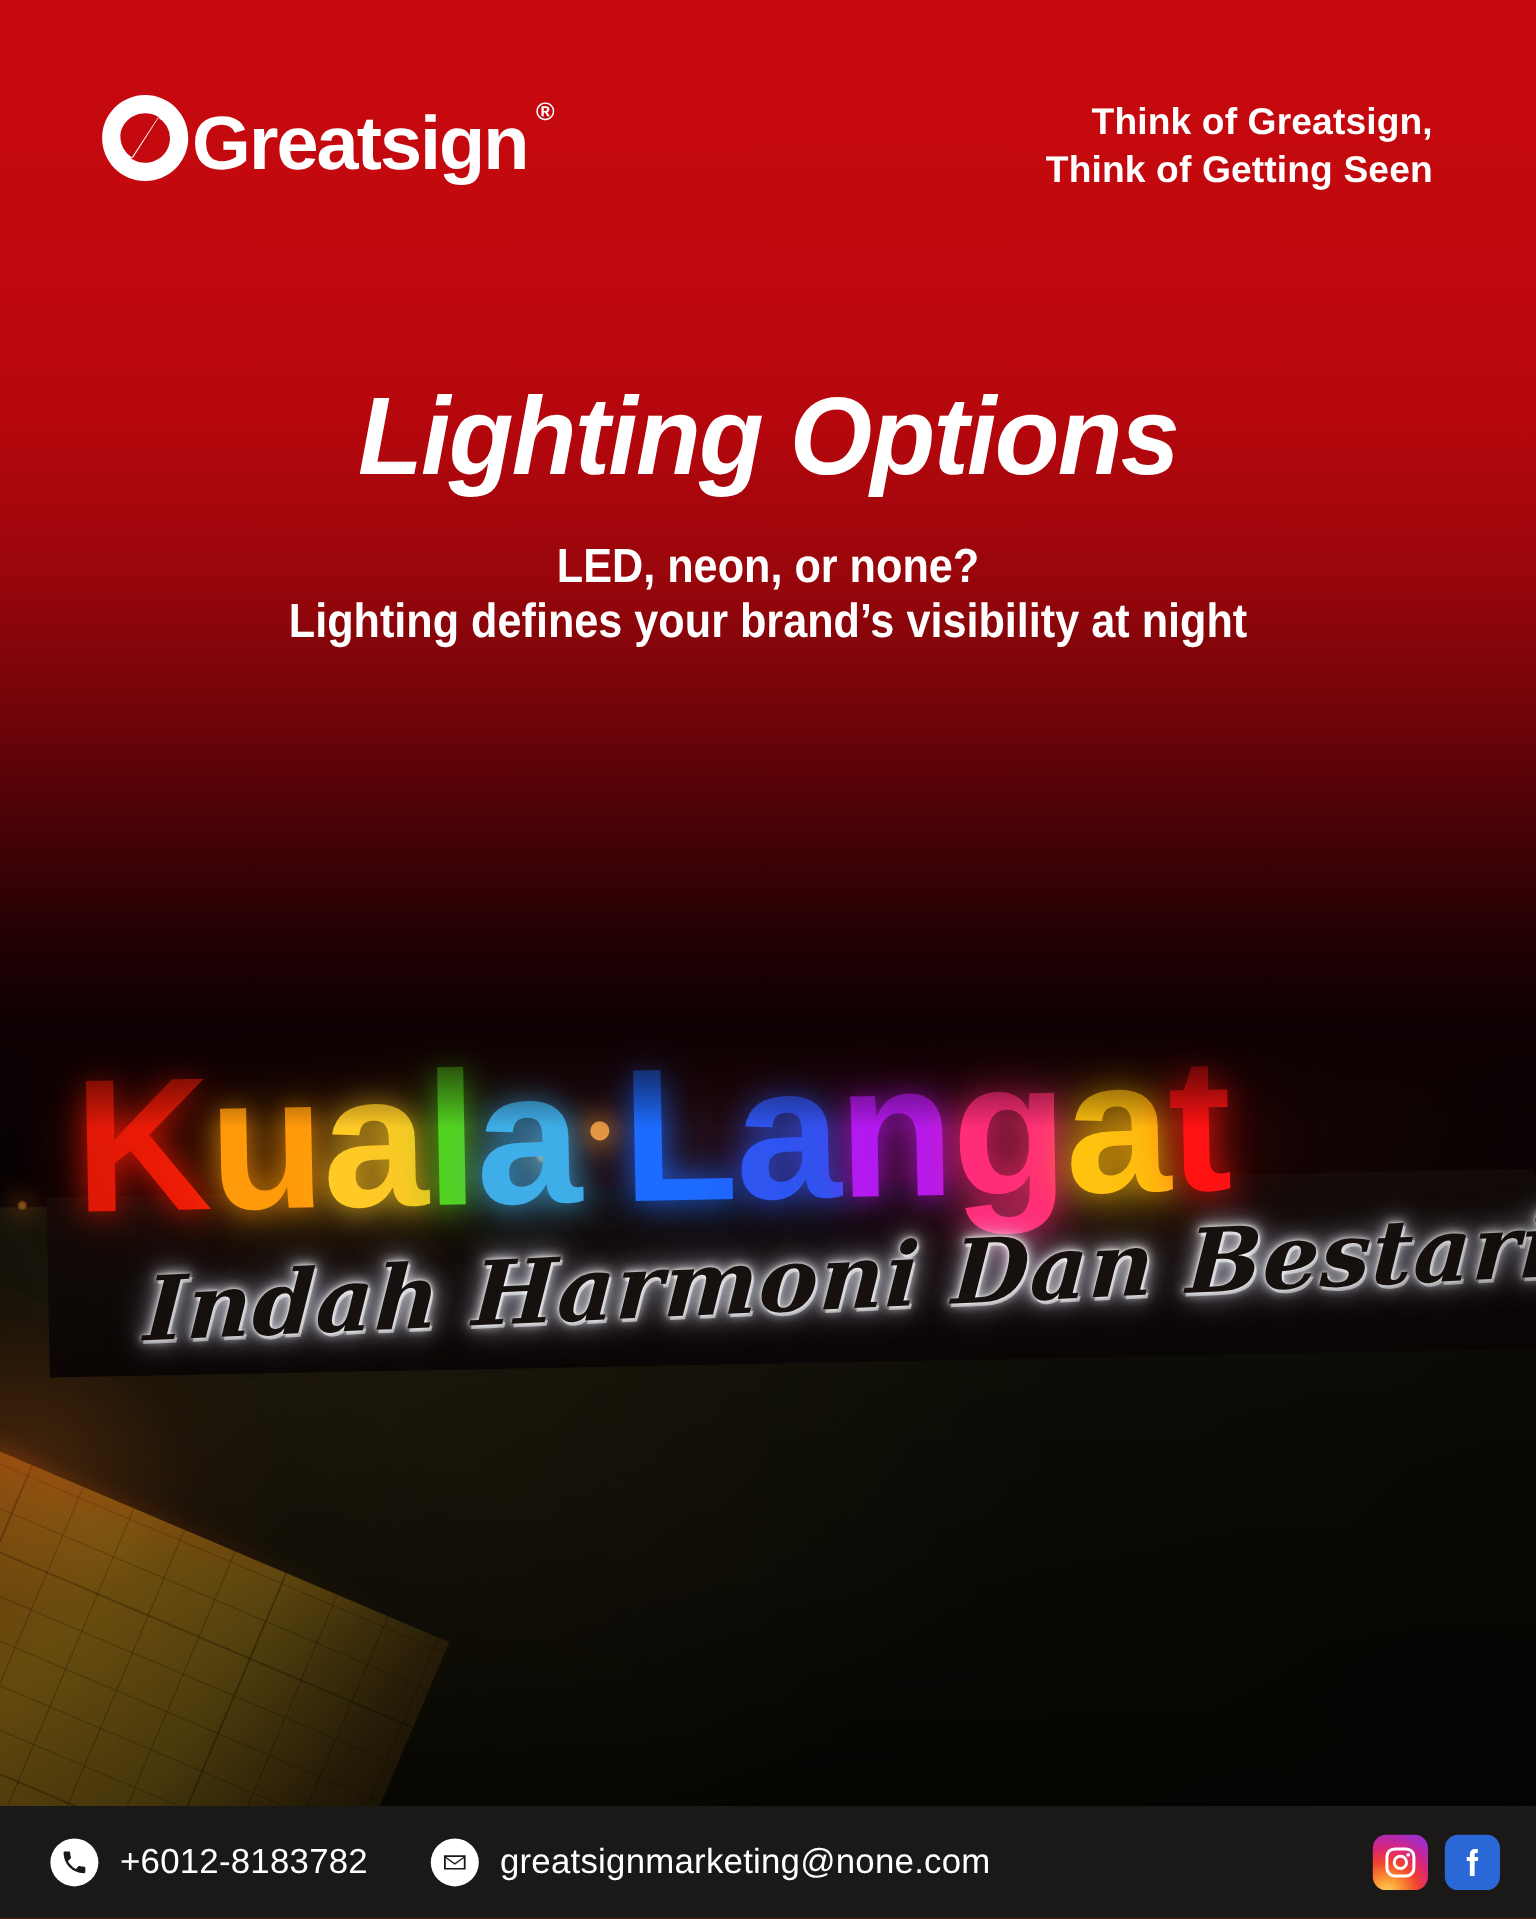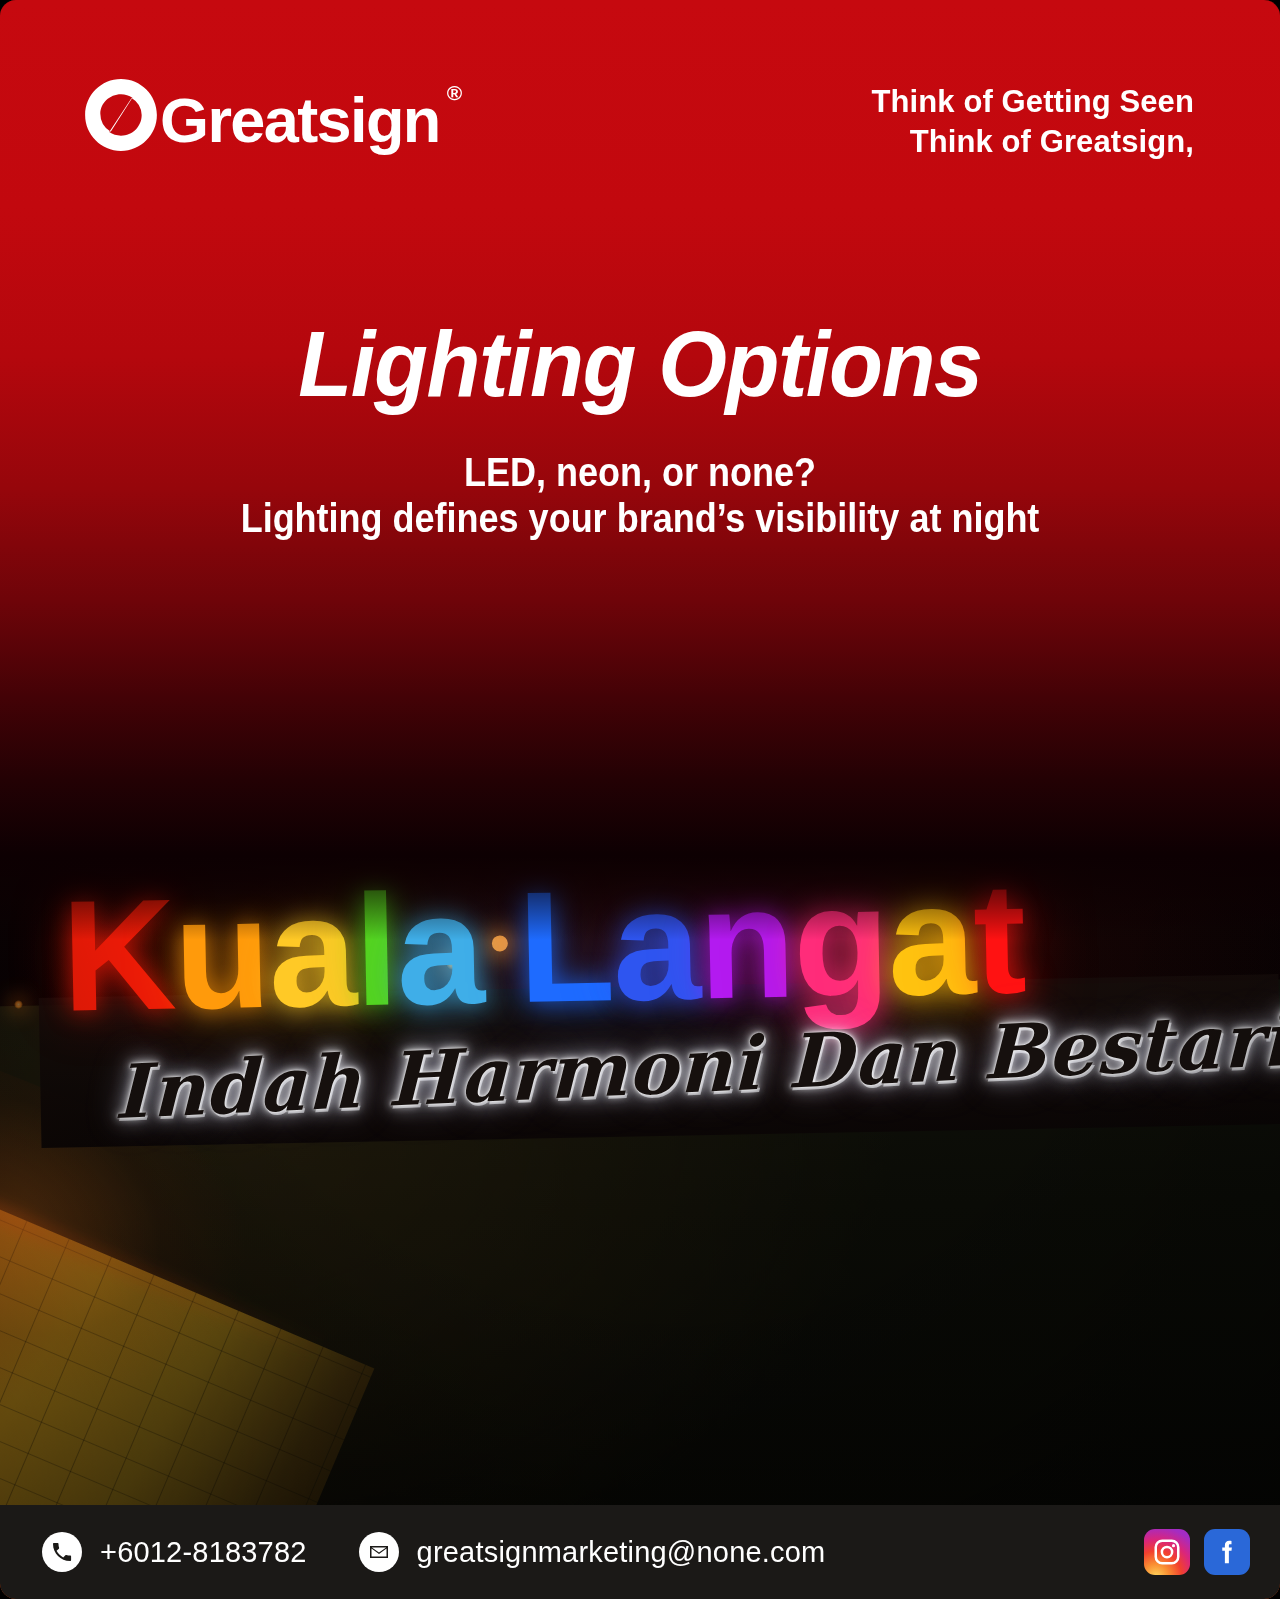--- a/index.html
+++ b/index.html
@@ -12,21 +12,20 @@
     font-family:"Liberation Sans", sans-serif;
     overflow:hidden;
   }
 
   .poster {
     position:relative;
     width:1280px;
     height:1599px;
     overflow:hidden;
     background:#c2410c;
-    border-radius:16px;
   }
 
   
   .photo {
     position:absolute;
     left:0; top:0;
     width:1280px; height:1505px;
     overflow:hidden;
     background:#070203;
   }
@@ -337,22 +336,22 @@
     <span class="brand-mark">
       <svg width="78" height="78" viewBox="0 0 100 100" aria-hidden="true">
         <path fill="#ffffff" d="M50 4C24.6 4 4 24.6 4 50s20.6 46 46 46 46-20.6 46-46S75.4 4 50 4zm0 19.5c5.4 0 10.4 1.6 14.6 4.4L36.8 71.4a26.6 26.6 0 0 1-13.3-23C23.5 35.2 35.3 23.5 50 23.5zm0 53c-5.6 0-10.8-1.7-15.1-4.6L63.6 28.2A26.6 26.6 0 0 1 76.5 50c0 14.7-11.8 26.5-26.5 26.5z"></path>
       </svg>
     </span>
     <span class="brand-word">Greatsign</span>
     <span class="brand-reg">®</span>
   </div>
 
   <div class="tagline">
+    <div>Think of Greatsign,</div>
     <div>Think of Getting Seen</div>
-    <div>Think of Greatsign,</div>
   </div>
 
   <div class="headline">Lighting Options</div>
   <div class="sub sub-1">LED, neon, or none?</div>
   <div class="sub sub-2">Lighting defines your brand’s visibility at night</div>
 
   <div class="footer">
 
     <div class="contact">
       <span class="cicon">

